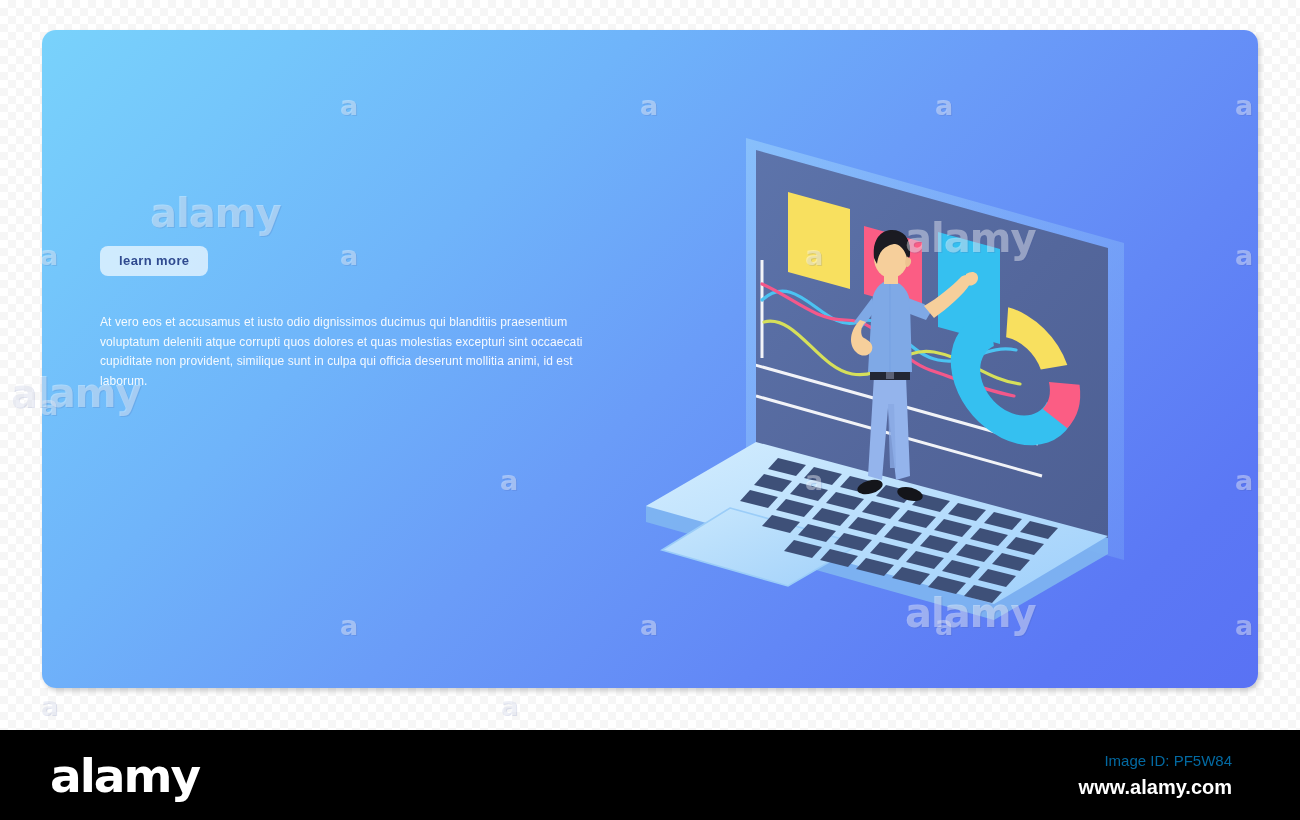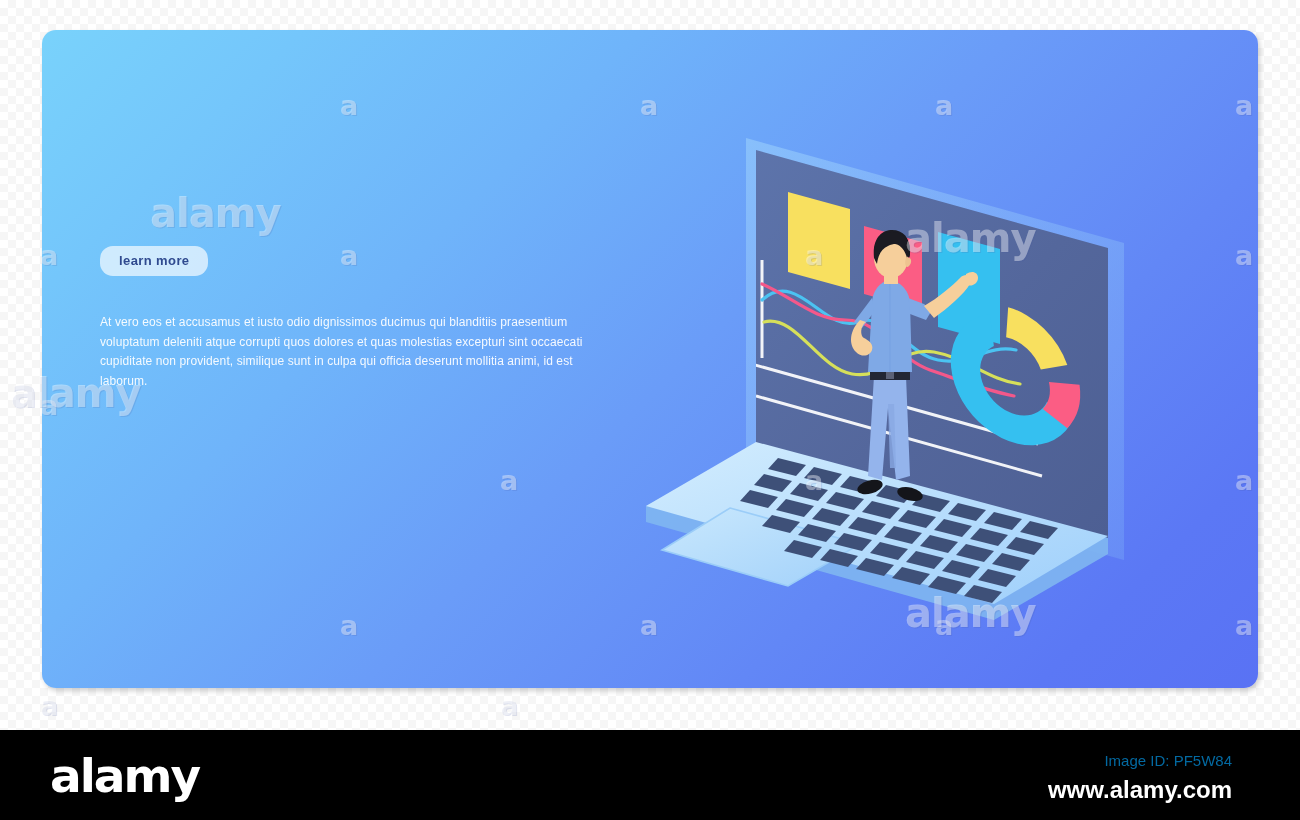--- a/index.html
+++ b/index.html
@@ -64,21 +64,21 @@
     letter-spacing: 1.5px;
     color: #ffffff;
     line-height: 1.05;
     white-space: nowrap;
   }
   #cta {
     display: inline-block;
     margin-top: 38px;
     padding: 7px 19px 8px;
     border: none;
-    border-radius: 13px;
+    border-radius: 8px;
     background: rgba(255,255,255,.66);
     color: #2f4a8f;
     font-size: 13px;
     font-weight: bold;
     letter-spacing: .4px;
     cursor: pointer;
     filter: blur(.45px);
   }
   #body-copy {
     margin: 37px 0 0 0;
@@ -134,21 +134,21 @@
   #image-id {
     position: absolute;
     right: 68px; top: 22px;
     color: #0369a1;
     font-size: 15px;
   }
   #site-url {
     position: absolute;
     right: 68px; top: 46px;
     color: #ffffff;
-    font-size: 24px;
+    font-size: 20px;
     font-weight: bold;
   }
 </style>
 </head>
 <body>
 
 <div id="stage">
 
   <div id="checker"></div>
 

